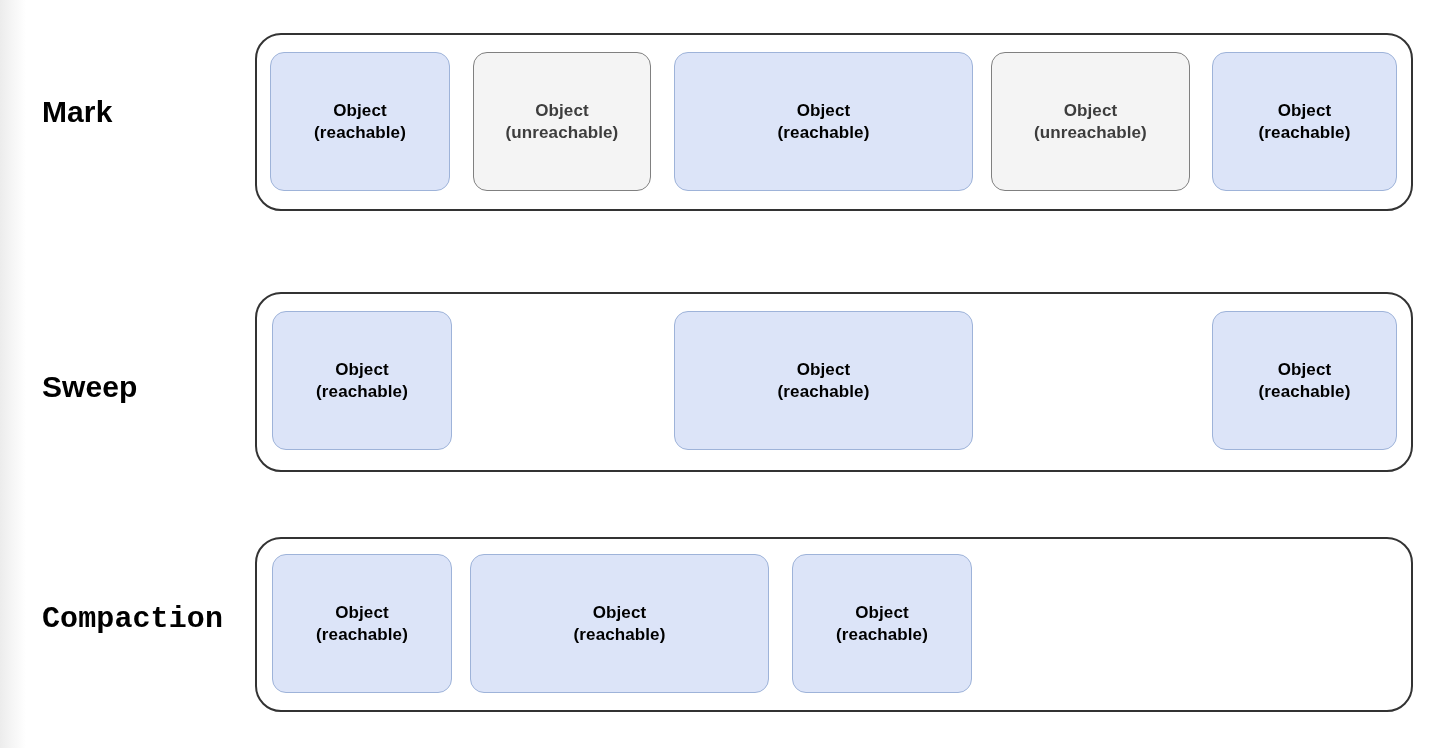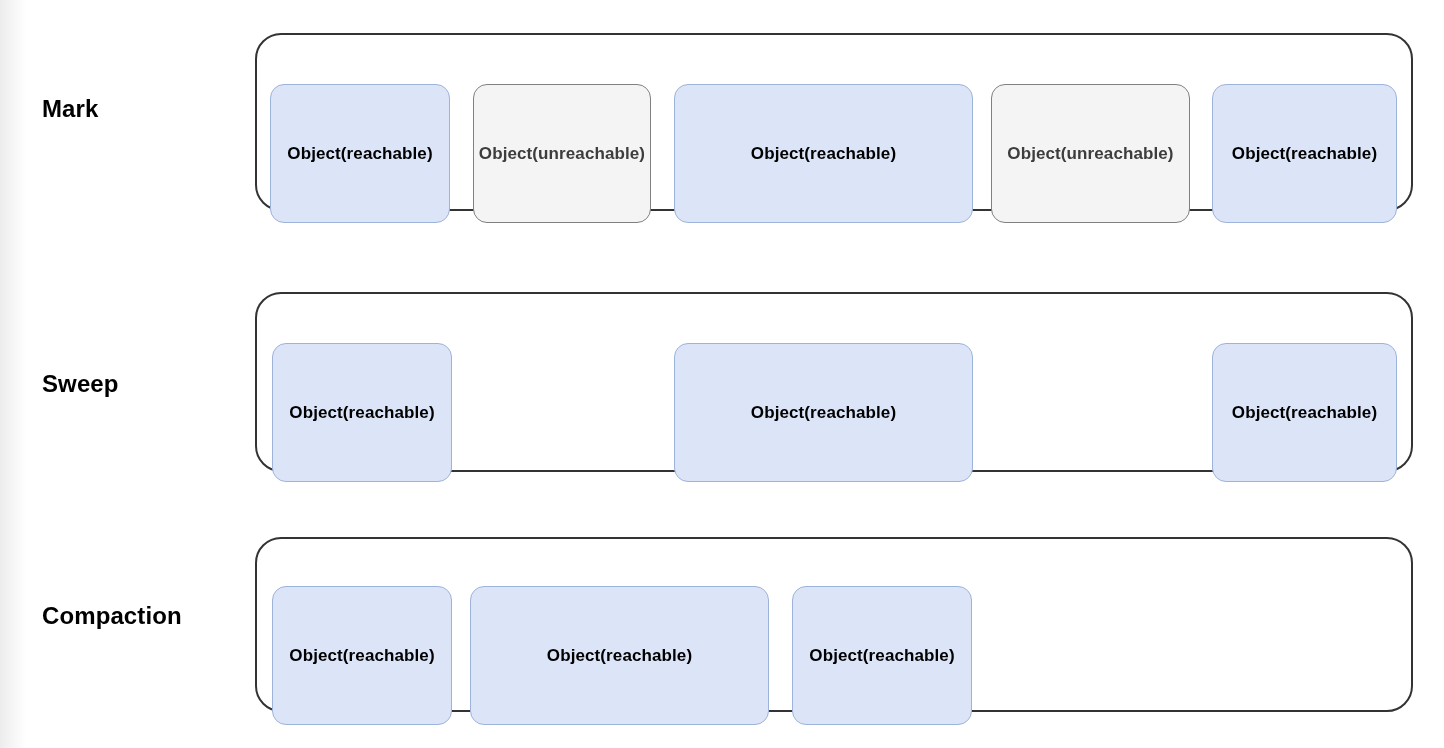--- a/index.html
+++ b/index.html
@@ -30,50 +30,49 @@
   }
 
   .row {
     position: absolute;
     left: 0;
     width: 1444px;
   }
 
   .row-label {
     position: absolute;
-    font-size: 24px;
+    font-size: 30px;
     font-weight: bold;
     color: #000000;
     white-space: nowrap;
     text-align: left;
     letter-spacing: 0.1px;
   }
 
   .heap {
     position: absolute;
     box-sizing: border-box;
     border: 2.5px solid #333333;
     border-radius: 26px;
     background: #ffffff;
   }
 
   .obj {
     position: absolute;
     box-sizing: border-box;
     border-radius: 14px;
     display: flex;
-    flex-direction: row;
+    flex-direction: column;
     align-items: center;
     justify-content: center;
     text-align: center;
     font-size: 17px;
     font-weight: bold;
     line-height: 1.28;
     letter-spacing: 0.1px;
-    margin-top: 32px;
   }
 
   .obj.reachable {
     background: #dce4f8;
     border: 1.6px solid #9eb3d9;
     color: #000000;
   }
 
   .obj.unreachable {
     background: #f4f4f4;
@@ -123,21 +122,21 @@
       <div class="obj reachable" style="left: 674px; top: 311px; width: 299px; height: 139px;">
         <span class="obj-line">Object</span>
         <span class="obj-line">(reachable)</span>
       </div>
       <div class="obj reachable" style="left: 1212px; top: 311px; width: 185px; height: 139px;">
         <span class="obj-line">Object</span>
         <span class="obj-line">(reachable)</span>
       </div>
     </div>
     <div class="row" style="top: 0px;">
-      <div class="row-label" style="left: 42px; top: 602px;">Compaction</div>
+      <div class="row-label" style="left: 42px; top: 602px; font-family: Liberation Mono, monospace;">Compaction</div>
       <div class="heap" style="left: 255px; top: 537px; width: 1158px; height: 175px;"></div>
       <div class="obj reachable" style="left: 272px; top: 554px; width: 180px; height: 139px;">
         <span class="obj-line">Object</span>
         <span class="obj-line">(reachable)</span>
       </div>
       <div class="obj reachable" style="left: 470px; top: 554px; width: 299px; height: 139px;">
         <span class="obj-line">Object</span>
         <span class="obj-line">(reachable)</span>
       </div>
       <div class="obj reachable" style="left: 792px; top: 554px; width: 180px; height: 139px;">

